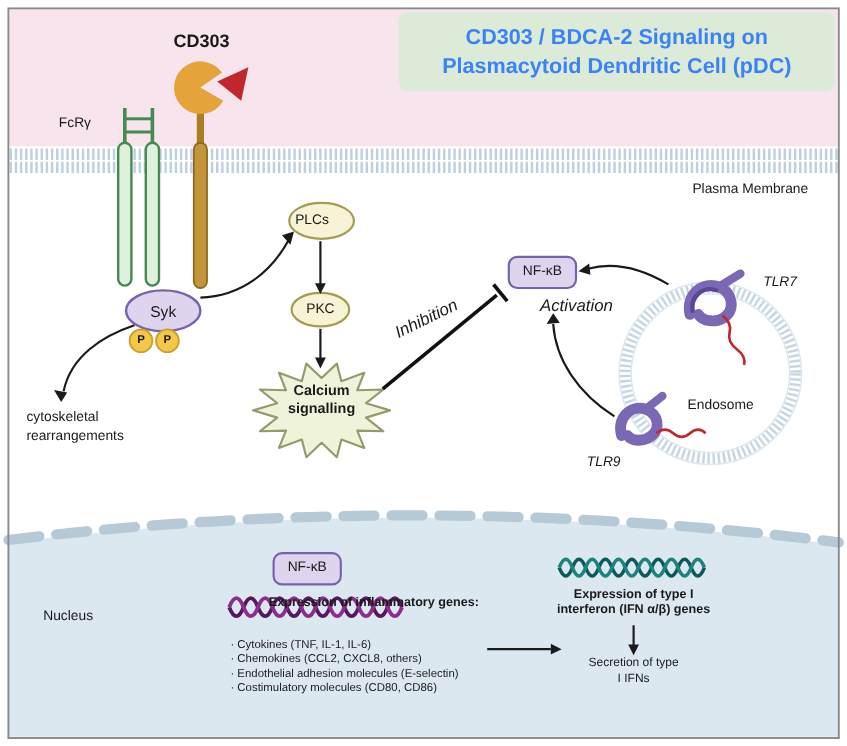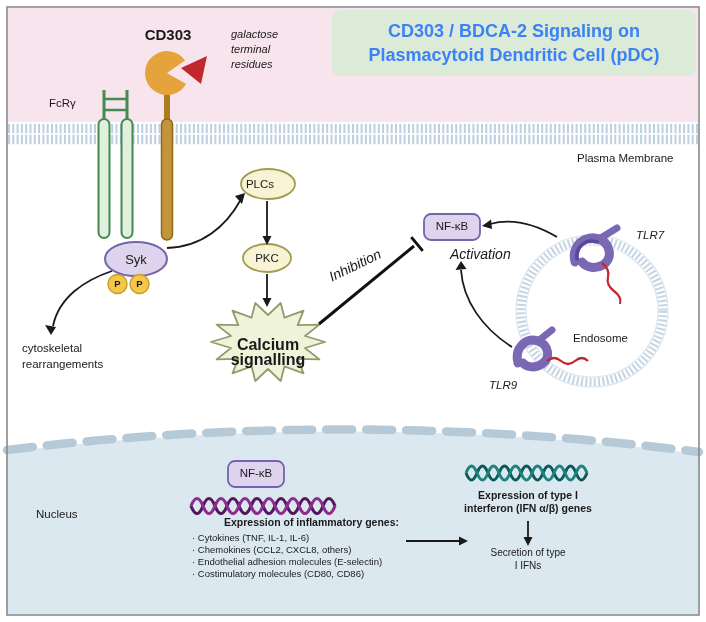--- a/index.html
+++ b/index.html
@@ -98,43 +98,42 @@
 
   <rect x="7" y="7" width="692" height="608" fill="none" stroke="#8a8a8a" stroke-width="1.6"></rect>
 </svg>
 
 <div class="lbl title-text" style="left:332px;top:19px;width:364px;">
   <div>CD303 / BDCA-2 Signaling on</div>
   <div>Plasmacytoid Dendritic Cell (pDC)</div>
 </div>
 
 <div class="lbl bold center" style="left:130px;top:26px;width:76px;font-size:15px;">CD303</div>
-<div class="lbl italic" style="left:231px;top:27px;width:74px;font-size:11px;line-height:15px;">galactose terminal residues</div>
 <div class="lbl" style="left:49px;top:97px;font-size:11.5px;">FcRγ</div>
 <div class="lbl" style="left:577px;top:152px;font-size:11.5px;">Plasma Membrane</div>
 
 <div class="lbl center" style="left:106px;top:252px;width:60px;font-size:13px;">Syk</div>
 <div class="lbl bold center" style="left:109px;top:278px;width:17px;font-size:9.5px;">P</div>
 <div class="lbl bold center" style="left:131px;top:278px;width:17px;font-size:9.5px;">P</div>
 
 <div class="lbl center" style="left:241px;top:178px;width:38px;font-size:11.5px;">PLCs</div>
 <div class="lbl center" style="left:243px;top:252px;width:48px;font-size:11.5px;">PKC</div>
-<div class="lbl bold center" style="left:219px;top:337px;width:98px;font-size:16px;line-height:15px;">Calcium signalling</div>
+<div class="lbl bold center" style="left:219px;top:318px;width:98px;font-size:12px;line-height:15px;">Calcium signalling</div>
 <div class="lbl italic center" style="left:311px;top:257px;width:88px;font-size:14px;transform:rotate(-26deg);">Inhibition</div>
 <div class="lbl center" style="left:424px;top:220px;width:56px;font-size:11.5px;">NF-κB</div>
 <div class="lbl italic" style="left:450px;top:246px;font-size:14px;">Activation</div>
 <div class="lbl" style="left:22px;top:341px;width:112px;font-size:11.5px;line-height:15.5px;">cytoskeletal rearrangements</div>
 
 <div class="lbl center" style="left:558px;top:332px;width:85px;font-size:11.5px;">Endosome</div>
 <div class="lbl italic" style="left:636px;top:229px;font-size:11.5px;">TLR7</div>
 <div class="lbl italic" style="left:489px;top:379px;font-size:11.5px;">TLR9</div>
 
 <div class="lbl" style="left:36px;top:508px;font-size:11.5px;">Nucleus</div>
 <div class="lbl center" style="left:228px;top:467px;width:56px;font-size:11.5px;">NF-κB</div>
-<div class="lbl bold" style="left:190px;top:516px;font-size:10.5px;padding-left:34px;">Expression of inflammatory genes:</div>
+<div class="lbl bold" style="left:190px;top:496px;font-size:10.5px;padding-left:34px;">Expression of inflammatory genes:</div>
 <div class="lbl" style="left:192px;top:532px;font-size:9.5px;">· Cytokines (TNF, IL-1, IL-6)</div>
 <div class="lbl" style="left:192px;top:544px;font-size:9.5px;">· Chemokines (CCL2, CXCL8, others)</div>
 <div class="lbl" style="left:192px;top:556px;font-size:9.5px;">· Endothelial adhesion molecules (E-selectin)</div>
 <div class="lbl" style="left:192px;top:568px;font-size:9.5px;">· Costimulatory molecules (CD80, CD86)</div>
 
 <div class="lbl bold center" style="left:458px;top:489px;width:140px;font-size:10.5px;line-height:13px;">
   <div>Expression of type I</div>
   <div>interferon (IFN α/β) genes</div>
 </div>
 <div class="lbl center" style="left:489px;top:547px;width:78px;font-size:10px;line-height:12.5px;">Secretion of type I IFNs</div>

